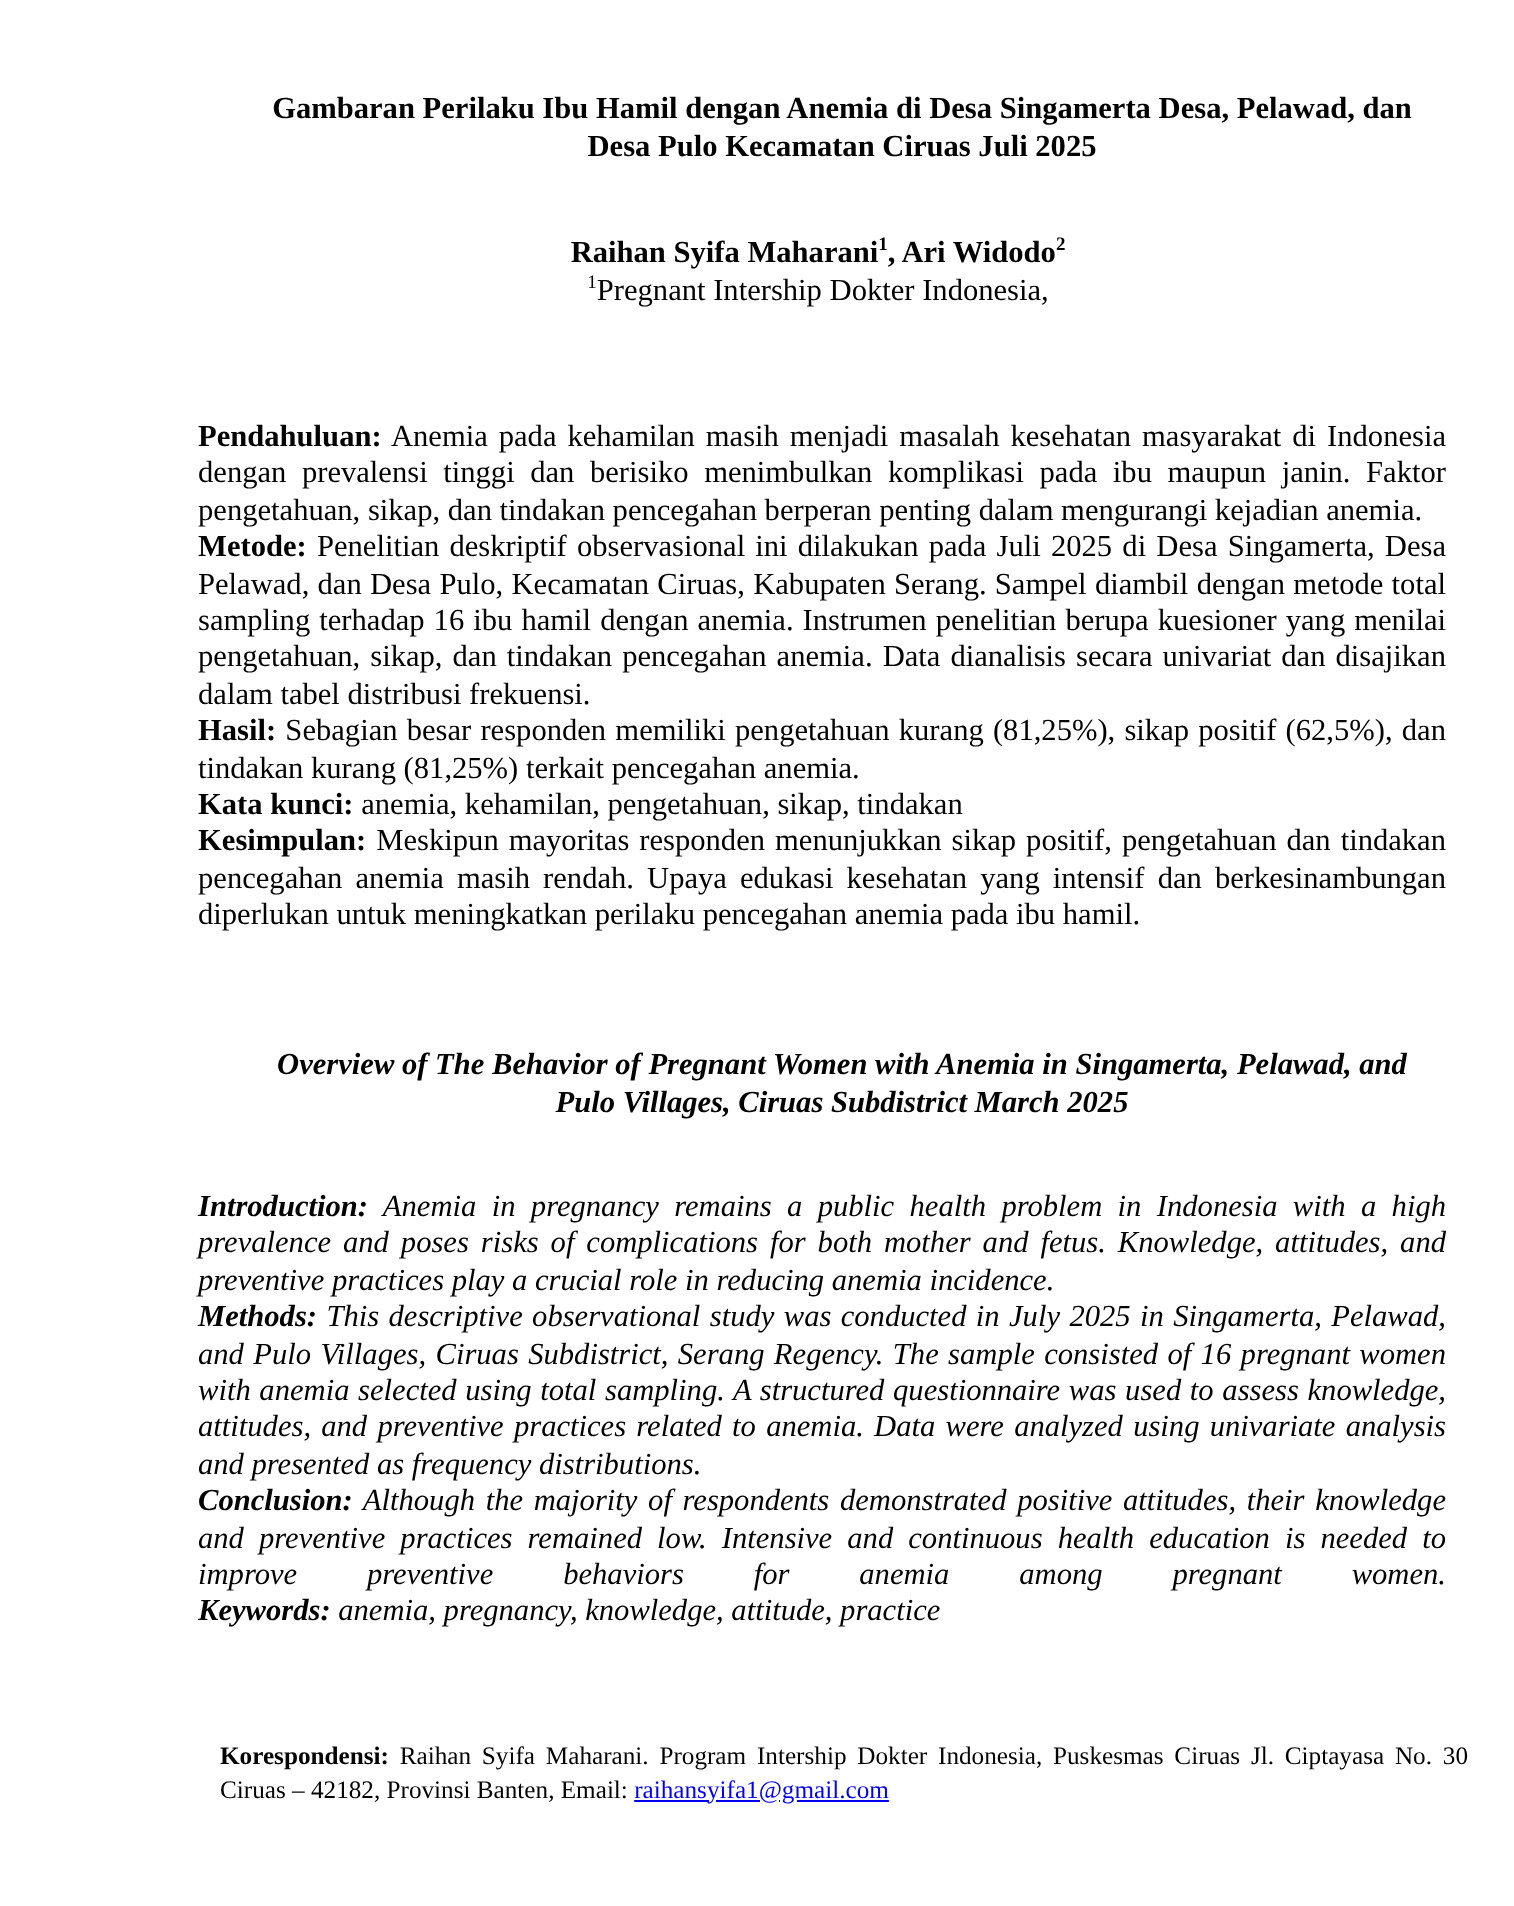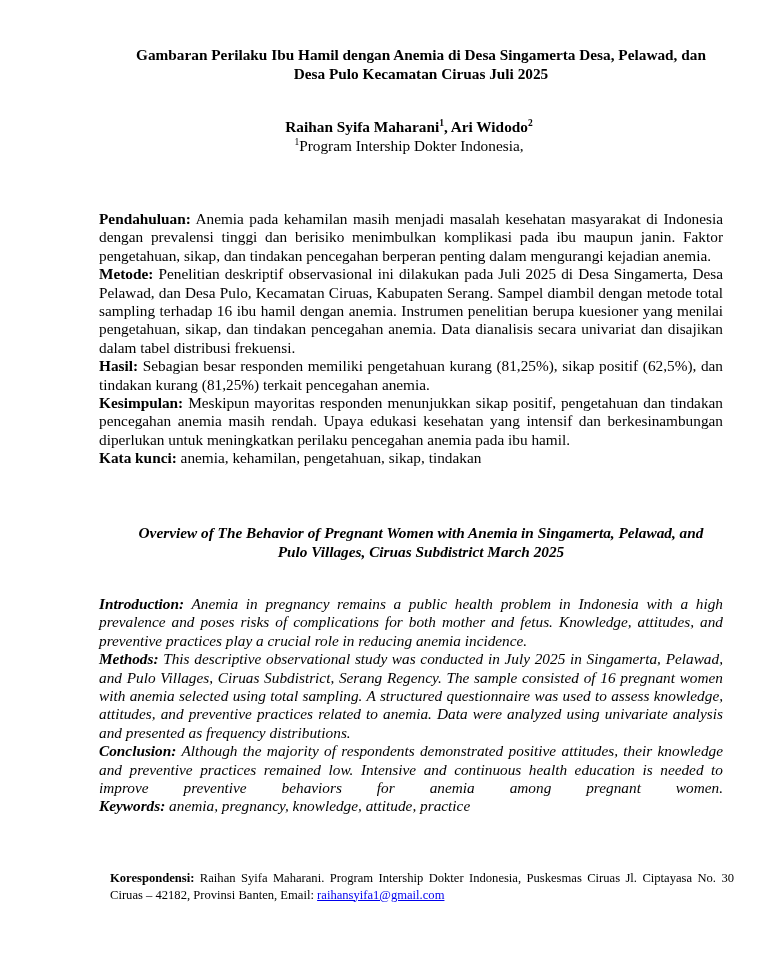--- a/index.html
+++ b/index.html
@@ -33,29 +33,29 @@
 
   <div class="title">
     <div>Gambaran Perilaku Ibu Hamil dengan Anemia di Desa Singamerta Desa, Pelawad, dan</div>
     <div>Desa Pulo Kecamatan Ciruas Juli 2025</div>
   </div>
 
   <div class="authors">
     <div class="names">
       <span>Raihan Syifa Maharani</span><sup>1</sup><span>, </span><span>Ari Widodo</span><sup>2</sup>
     </div>
-    <div><sup>1</sup><span>Program Intership Dokter Indonesia,</span></div>
+    <div><sup>1</sup><span>Pregnant Intership Dokter Indonesia,</span></div>
   </div>
 
   <div class="abs abs-id">
     <p><span class="lbl">Pendahuluan:</span><span> Anemia pada kehamilan masih menjadi masalah kesehatan masyarakat di Indonesia dengan prevalensi tinggi dan berisiko menimbulkan komplikasi pada ibu maupun janin. Faktor pengetahuan, sikap, dan tindakan pencegahan berperan penting dalam mengurangi kejadian anemia.</span></p>
     <p><span class="lbl">Metode:</span><span> Penelitian deskriptif observasional ini dilakukan pada Juli 2025 di Desa Singamerta, Desa Pelawad, dan Desa Pulo, Kecamatan Ciruas, Kabupaten Serang. Sampel diambil dengan metode total sampling terhadap 16 ibu hamil dengan anemia. Instrumen penelitian berupa kuesioner yang menilai pengetahuan, sikap, dan tindakan pencegahan anemia. Data dianalisis secara univariat dan disajikan dalam tabel distribusi frekuensi.</span></p>
     <p><span class="lbl">Hasil:</span><span> Sebagian besar responden memiliki pengetahuan kurang (81,25%), sikap positif (62,5%), dan tindakan kurang (81,25%) terkait pencegahan anemia.</span></p>
+    <p><span class="lbl">Kata kunci:</span><span> anemia, kehamilan, pengetahuan, sikap, tindakan</span></p>
     <p><span class="lbl">Kesimpulan:</span><span> Meskipun mayoritas responden menunjukkan sikap positif, pengetahuan dan tindakan pencegahan anemia masih rendah. Upaya edukasi kesehatan yang intensif dan berkesinambungan diperlukan untuk meningkatkan perilaku pencegahan anemia pada ibu hamil.</span></p>
-    <p><span class="lbl">Kata kunci:</span><span> anemia, kehamilan, pengetahuan, sikap, tindakan</span></p>
   </div>
 
   <div class="en-title">
     <div>Overview of The Behavior of Pregnant Women with Anemia in Singamerta, Pelawad, and</div>
     <div>Pulo Villages, Ciruas Subdistrict March 2025</div>
   </div>
 
   <div class="abs abs-en">
     <p><span class="lbl">Introduction:</span><span> Anemia in pregnancy remains a public health problem in Indonesia with a high prevalence and poses risks of complications for both mother and fetus. Knowledge, attitudes, and preventive practices play a crucial role in reducing anemia incidence.</span></p>
     <p><span class="lbl">Methods:</span><span> This descriptive observational study was conducted in July 2025 in Singamerta, Pelawad, and Pulo Villages, Ciruas Subdistrict, Serang Regency. The sample consisted of 16 pregnant women with anemia selected using total sampling. A structured questionnaire was used to assess knowledge, attitudes, and preventive practices related to anemia. Data were analyzed using univariate analysis and presented as frequency distributions.</span></p>

